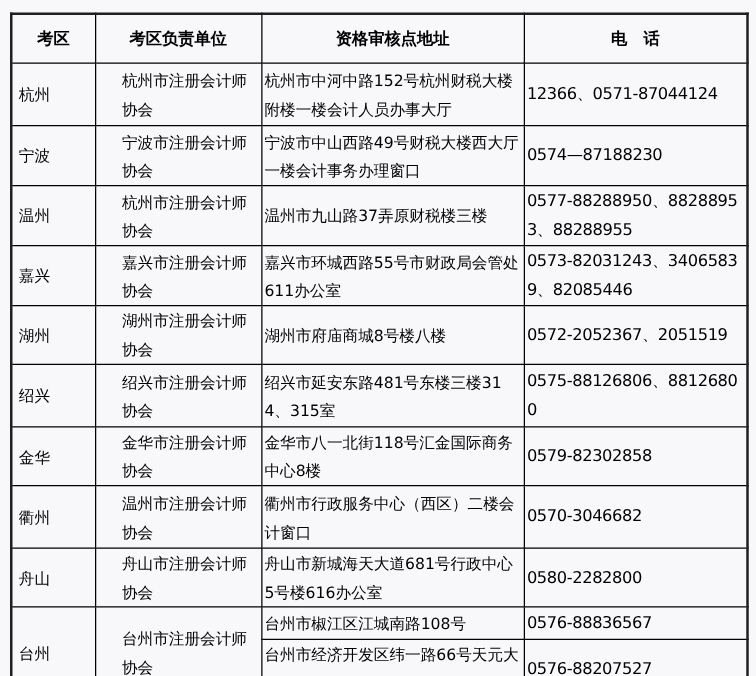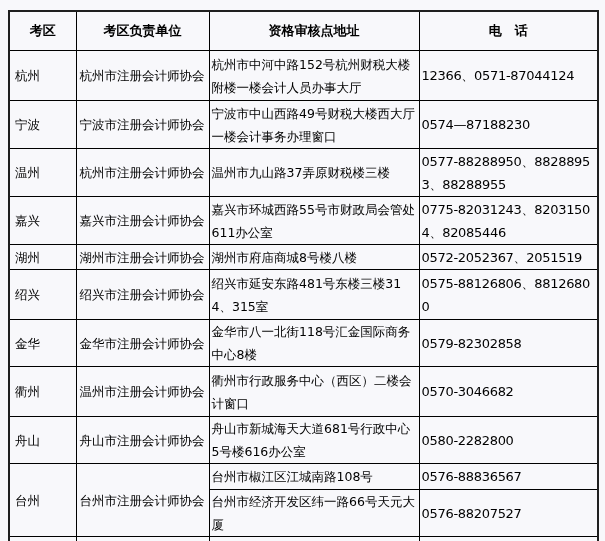--- a/index.html
+++ b/index.html
@@ -37,21 +37,21 @@
     height: 38px;
     padding: 0 2px;
   }
   .review-table td {
     font-size: 12.5px;
     line-height: 23px;
     padding: 0 1px 0 3px;
     text-align: left;
   }
   td.region { padding-left: 5px; }
-  td.unit   { padding-left: 3px; }
+  td.unit   { padding-left: 21px; }
   td.address{ padding-left: 2px; }
   td.phone  {
     font-size: 13px;
     letter-spacing: -0.3px;
     padding-left: 2px;
   }
   tr.h49 { height: 50px; }
   tr.h48 { height: 48px; }
   tr.h50 { height: 50px; }
   tr.h47 { height: 47px; }
@@ -94,21 +94,21 @@
       <tr class="h48">
         <td class="region">温州</td>
         <td class="unit">杭州市注册会计师协会</td>
         <td class="address">温州市九山路37弄原财税楼三楼</td>
         <td class="phone">0577-88288950、88288953、88288955</td>
       </tr>
       <tr class="h48">
         <td class="region">嘉兴</td>
         <td class="unit">嘉兴市注册会计师协会</td>
         <td class="address">嘉兴市环城西路55号市财政局会管处611办公室</td>
-        <td class="phone">0775-82031243、82031504、82085446</td>
+        <td class="phone">0573-82031243、34065839、82085446</td>
       </tr>
       <tr class="h25">
         <td class="region">湖州</td>
         <td class="unit">湖州市注册会计师协会</td>
         <td class="address">湖州市府庙商城8号楼八楼</td>
         <td class="phone">0572-2052367、2051519</td>
       </tr>
       <tr class="h50">
         <td class="region">绍兴</td>
         <td class="unit">绍兴市注册会计师协会</td>

